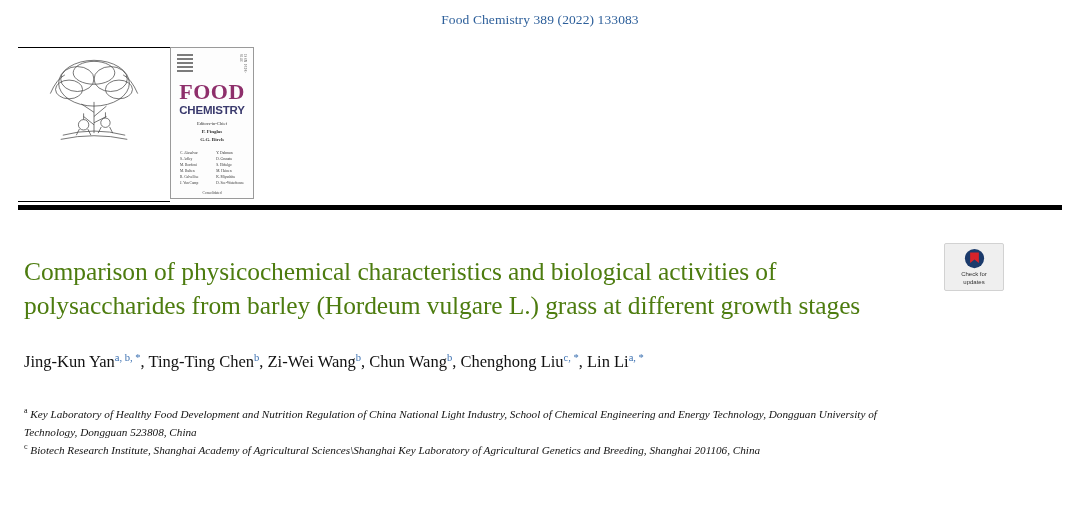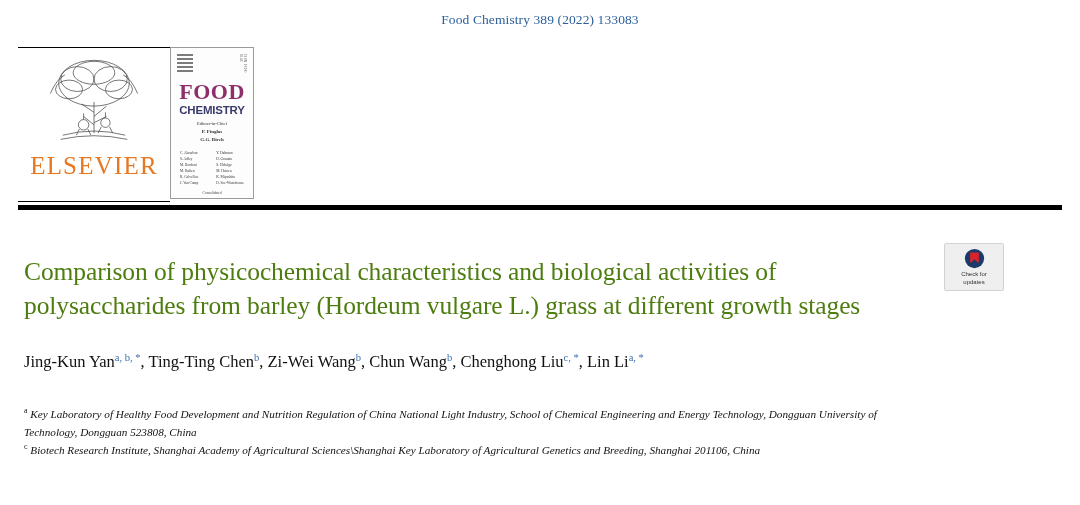--- a/index.html
+++ b/index.html
@@ -283,21 +283,20 @@
           <path d="M20 80 q30 -8 60 0"></path>
           <path d="M18 84 q32 -7 64 0"></path>
           <circle cx="40" cy="70" r="5"></circle>
           <path d="M40 65 l0 -6 M36 74 l-3 6 M44 74 l3 6"></path>
           <circle cx="61" cy="68" r="4.5"></circle>
           <path d="M61 63 l0 -5 M57 72 l-3 6 M65 72 l3 6"></path>
           <path d="M8 40 q6 -14 14 -18"></path>
           <path d="M92 40 q-6 -14 -14 -18"></path>
         </g>
       </svg>
-      <div class="elsevier-word">ELSEVIER</div>
     </div>
 
 
     <div class="cover">
       <div class="cover-top">
         <div class="cover-mark"></div>
         <div class="cover-issn">ISSN 0308-8146</div>
       </div>
       <div class="cover-food">FOOD</div>
       <div class="cover-chem">CHEMISTRY</div>

